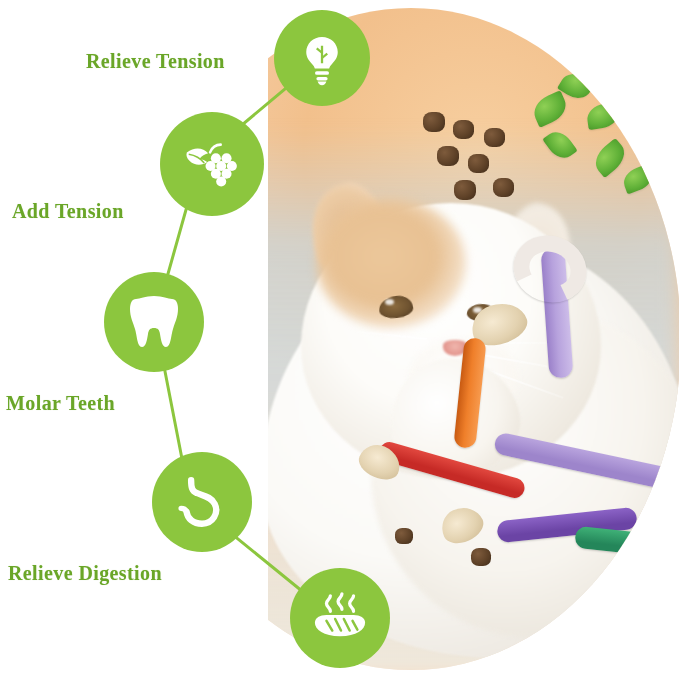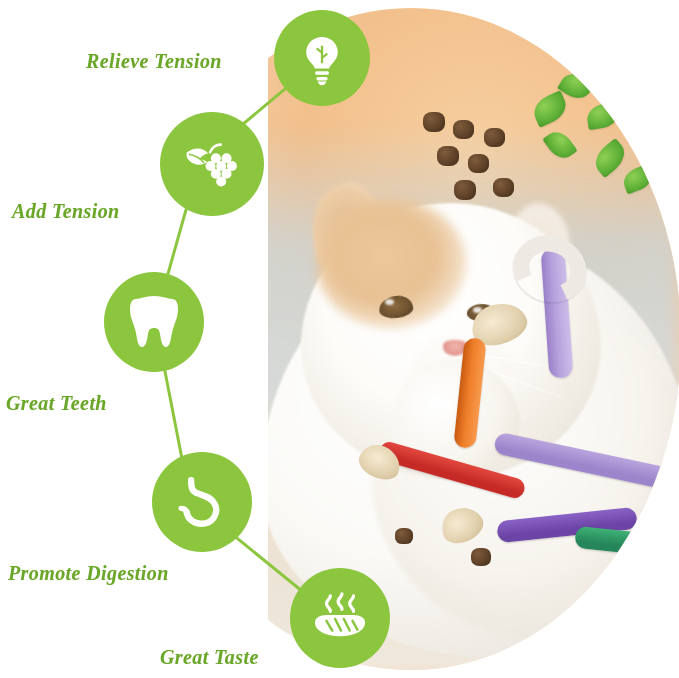--- a/index.html
+++ b/index.html
@@ -8,21 +8,20 @@
     width: 679px; height: 678px;
     background: #ffffff;
     font-family: "Liberation Serif", serif;
     overflow: hidden;
   }
   #stage {
     position: relative;
     width: 679px;
     height: 627px;
     background: #ffffff;
-    font-style: italic;
   }
 
   
   .photo-circle {
     position: absolute;
     left: 268px;
     top: 0px;
     width: 412px;
     height: 678px;
     overflow: hidden;
@@ -310,43 +309,42 @@
   </div>
   <div class="flabel" style="left:12px;top:200px">Add Tension</div>
 
   <div class="badge" style="left:104px;top:272px;width:100px;height:100px">
     <span>
       <svg width="52" height="58" viewBox="0 0 52 58">
         <path d="M26 3C17 3 12 6 8 6 4 6 2 10 2 16c0 8 3 13 5 20 2 6 2 18 7 18 4 0 5-7 6-13 .6-4 2-6 6-6s5.4 2 6 6c1 6 2 13 6 13 5 0 5-12 7-18 2-7 5-12 5-20 0-6-2-10-6-10-4 0-9-3-18-3z" fill="#ffffff"></path>
       </svg>
     </span>
   </div>
-  <div class="flabel" style="left:6px;top:392px">Great Teeth</div>
+  <div class="flabel" style="left:6px;top:392px">Molar Teeth</div>
 
   <div class="badge" style="left:152px;top:452px;width:100px;height:100px">
     <span>
       <svg width="58" height="58" viewBox="0 0 64 64">
         <path d="M20 8c0 8 1 12 6 14 7 3 16 4 20 12 5 10-2 22-14 22-10 0-16-6-17-13" fill="none" stroke="#ffffff" stroke-width="7" stroke-linecap="round" stroke-linejoin="round"></path>
         <path d="M15 43c-1-3-3-4-6-4" fill="none" stroke="#ffffff" stroke-width="6" stroke-linecap="round"></path>
       </svg>
     </span>
   </div>
-  <div class="flabel" style="left:8px;top:562px">Promote Digestion</div>
+  <div class="flabel" style="left:8px;top:562px">Relieve Digestion</div>
 
   <div class="badge" style="left:290px;top:568px;width:100px;height:100px">
     <span>
       <svg width="62" height="56" viewBox="0 0 64 58">
         <path d="M22 6c0 4-4 4-4 8s4 4 4 8" fill="none" stroke="#ffffff" stroke-width="3.4" stroke-linecap="round"></path>
         <path d="M34 4c0 4-4 4-4 8s4 4 4 8" fill="none" stroke="#ffffff" stroke-width="3.4" stroke-linecap="round"></path>
         <path d="M46 6c0 4-4 4-4 8s4 4 4 8" fill="none" stroke="#ffffff" stroke-width="3.4" stroke-linecap="round"></path>
         <path d="M6 34c0-5 5-8 12-8h28c7 0 12 3 12 8 0 7-9 14-26 14S6 41 6 34z" fill="#ffffff"></path>
         <g stroke="#8cc63e" stroke-width="2.6" stroke-linecap="round">
           <path d="M18 32l6 10"></path>
             <path d="M27 30l6 12"></path>
             <path d="M36 30l6 12"></path>
             <path d="M45 32l5 9"></path>
         </g>
       </svg>
     </span>
   </div>
-  <div class="flabel" style="left:160px;top:646px">Great Taste</div>
 
 </div>
 
 </body></html>

